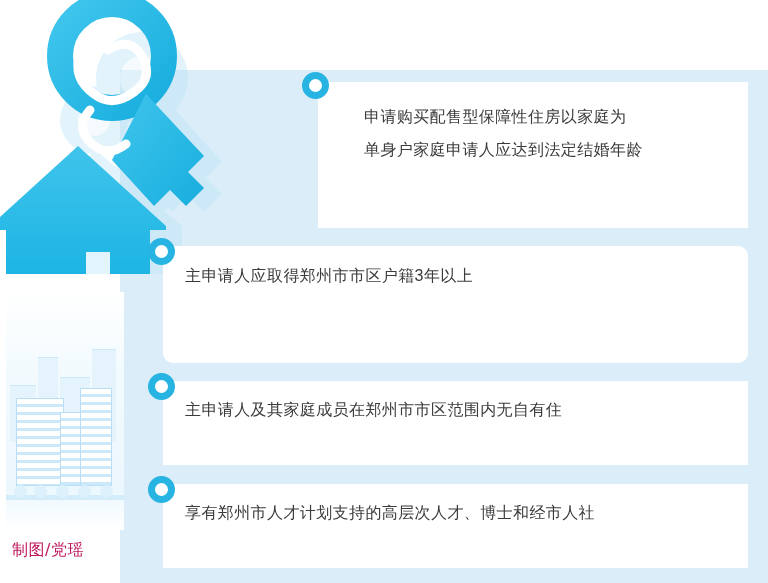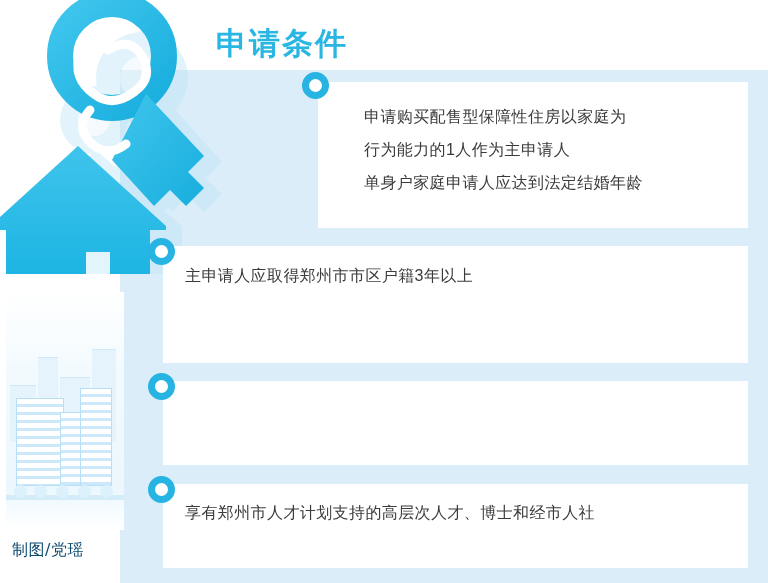--- a/index.html
+++ b/index.html
@@ -129,39 +129,39 @@
     border: 7px solid #28b4e2;
     box-sizing: border-box;
     z-index: 5;
   }
 
   
   #panel-1 { left: 318px; top: 82px; width: 430px; height: 146px; }
   #panel-1 .panel-body { left: 46px; top: 18px; }
   #bullet-1 { left: 302px; top: 72px; }
 
-  #panel-2 { left: 163px; top: 246px; width: 585px; height: 117px; }
+  #panel-2 { left: 163px; top: 246px; width: 585px; height: 117px; border-radius: 10px; }
   #panel-2 .panel-body { left: 22px; top: 13px; }
   #bullet-2 { left: 148px; top: 238px; }
 
   #panel-3 { left: 163px; top: 381px; width: 585px; height: 84px; }
   #panel-3 .panel-body { left: 22px; top: 12px; }
   #bullet-3 { left: 148px; top: 373px; }
 
   #panel-4 { left: 163px; top: 484px; width: 585px; height: 84px; padding-left: 20px; }
   #panel-4 .panel-body { left: 22px; top: 12px; }
   #bullet-4 { left: 148px; top: 476px; }
 
   
   .credit {
     position: absolute;
     left: 12px;
     top: 540px;
     font-size: 16px;
-    color: #0c4a6e;
+    color: #be185d;
     letter-spacing: 0.5px;
     white-space: nowrap;
     font-family: "DejaVu Sans", sans-serif;
   }
 </style>
 </head>
 <body>
 
 <div id="stage">
 
@@ -212,41 +212,40 @@
     <path d="M88 152 L176 232 L176 236 L160 236 L160 300 L120 300 L120 258 L96 258 L96 300 L16 300 L16 236 L0 236 L0 232 Z" fill="url(#gradHouse)"></path>
 
     <circle cx="122" cy="62" r="52" fill="none" stroke="url(#gradKey)" stroke-width="26"></circle>
 
     <path d="M156 100 L214 162 L198 178 L214 194 L196 212 L180 196 L164 212 L122 166 Z" fill="url(#gradKey)"></path>
 
     <path d="M118 56 q22 -14 34 6 q12 22 -8 36 q-22 16 -40 2 q-22 -16 -14 -40" fill="none" stroke="#ffffff" stroke-width="9" stroke-linecap="round"></path>
     <path d="M100 116 q-16 18 2 34 q16 14 34 0" fill="none" stroke="#ffffff" stroke-width="9" stroke-linecap="round"></path>
   </svg>
 
-  <div class="title">申请条件</div>
 
   <div class="bullet" id="bullet-1"></div>
   <div class="panel" id="panel-1">
     <div class="panel-body">
       <p>申请购买配售型保障性住房以家庭为</p>
-      <p>行为能力的1人作为主申请人</p>
       <p>单身户家庭申请人应达到法定结婚年龄</p>
     </div>
   </div>
 
   <div class="bullet" id="bullet-2"></div>
   <div class="panel" id="panel-2">
     <div class="panel-body">
       <p>主申请人应取得郑州市市区户籍3年以上</p>
     </div>
   </div>
 
   <div class="bullet" id="bullet-3"></div>
   <div class="panel" id="panel-3">
     <div class="panel-body">
+      <p>主申请人及其家庭成员在郑州市市区范围内无自有住</p>
     </div>
   </div>
 
   <div class="bullet" id="bullet-4"></div>
   <div class="panel" id="panel-4">
     <div class="panel-body">
       <p>享有郑州市人才计划支持的高层次人才、博士和经市人社</p>
     </div>
   </div>
 

